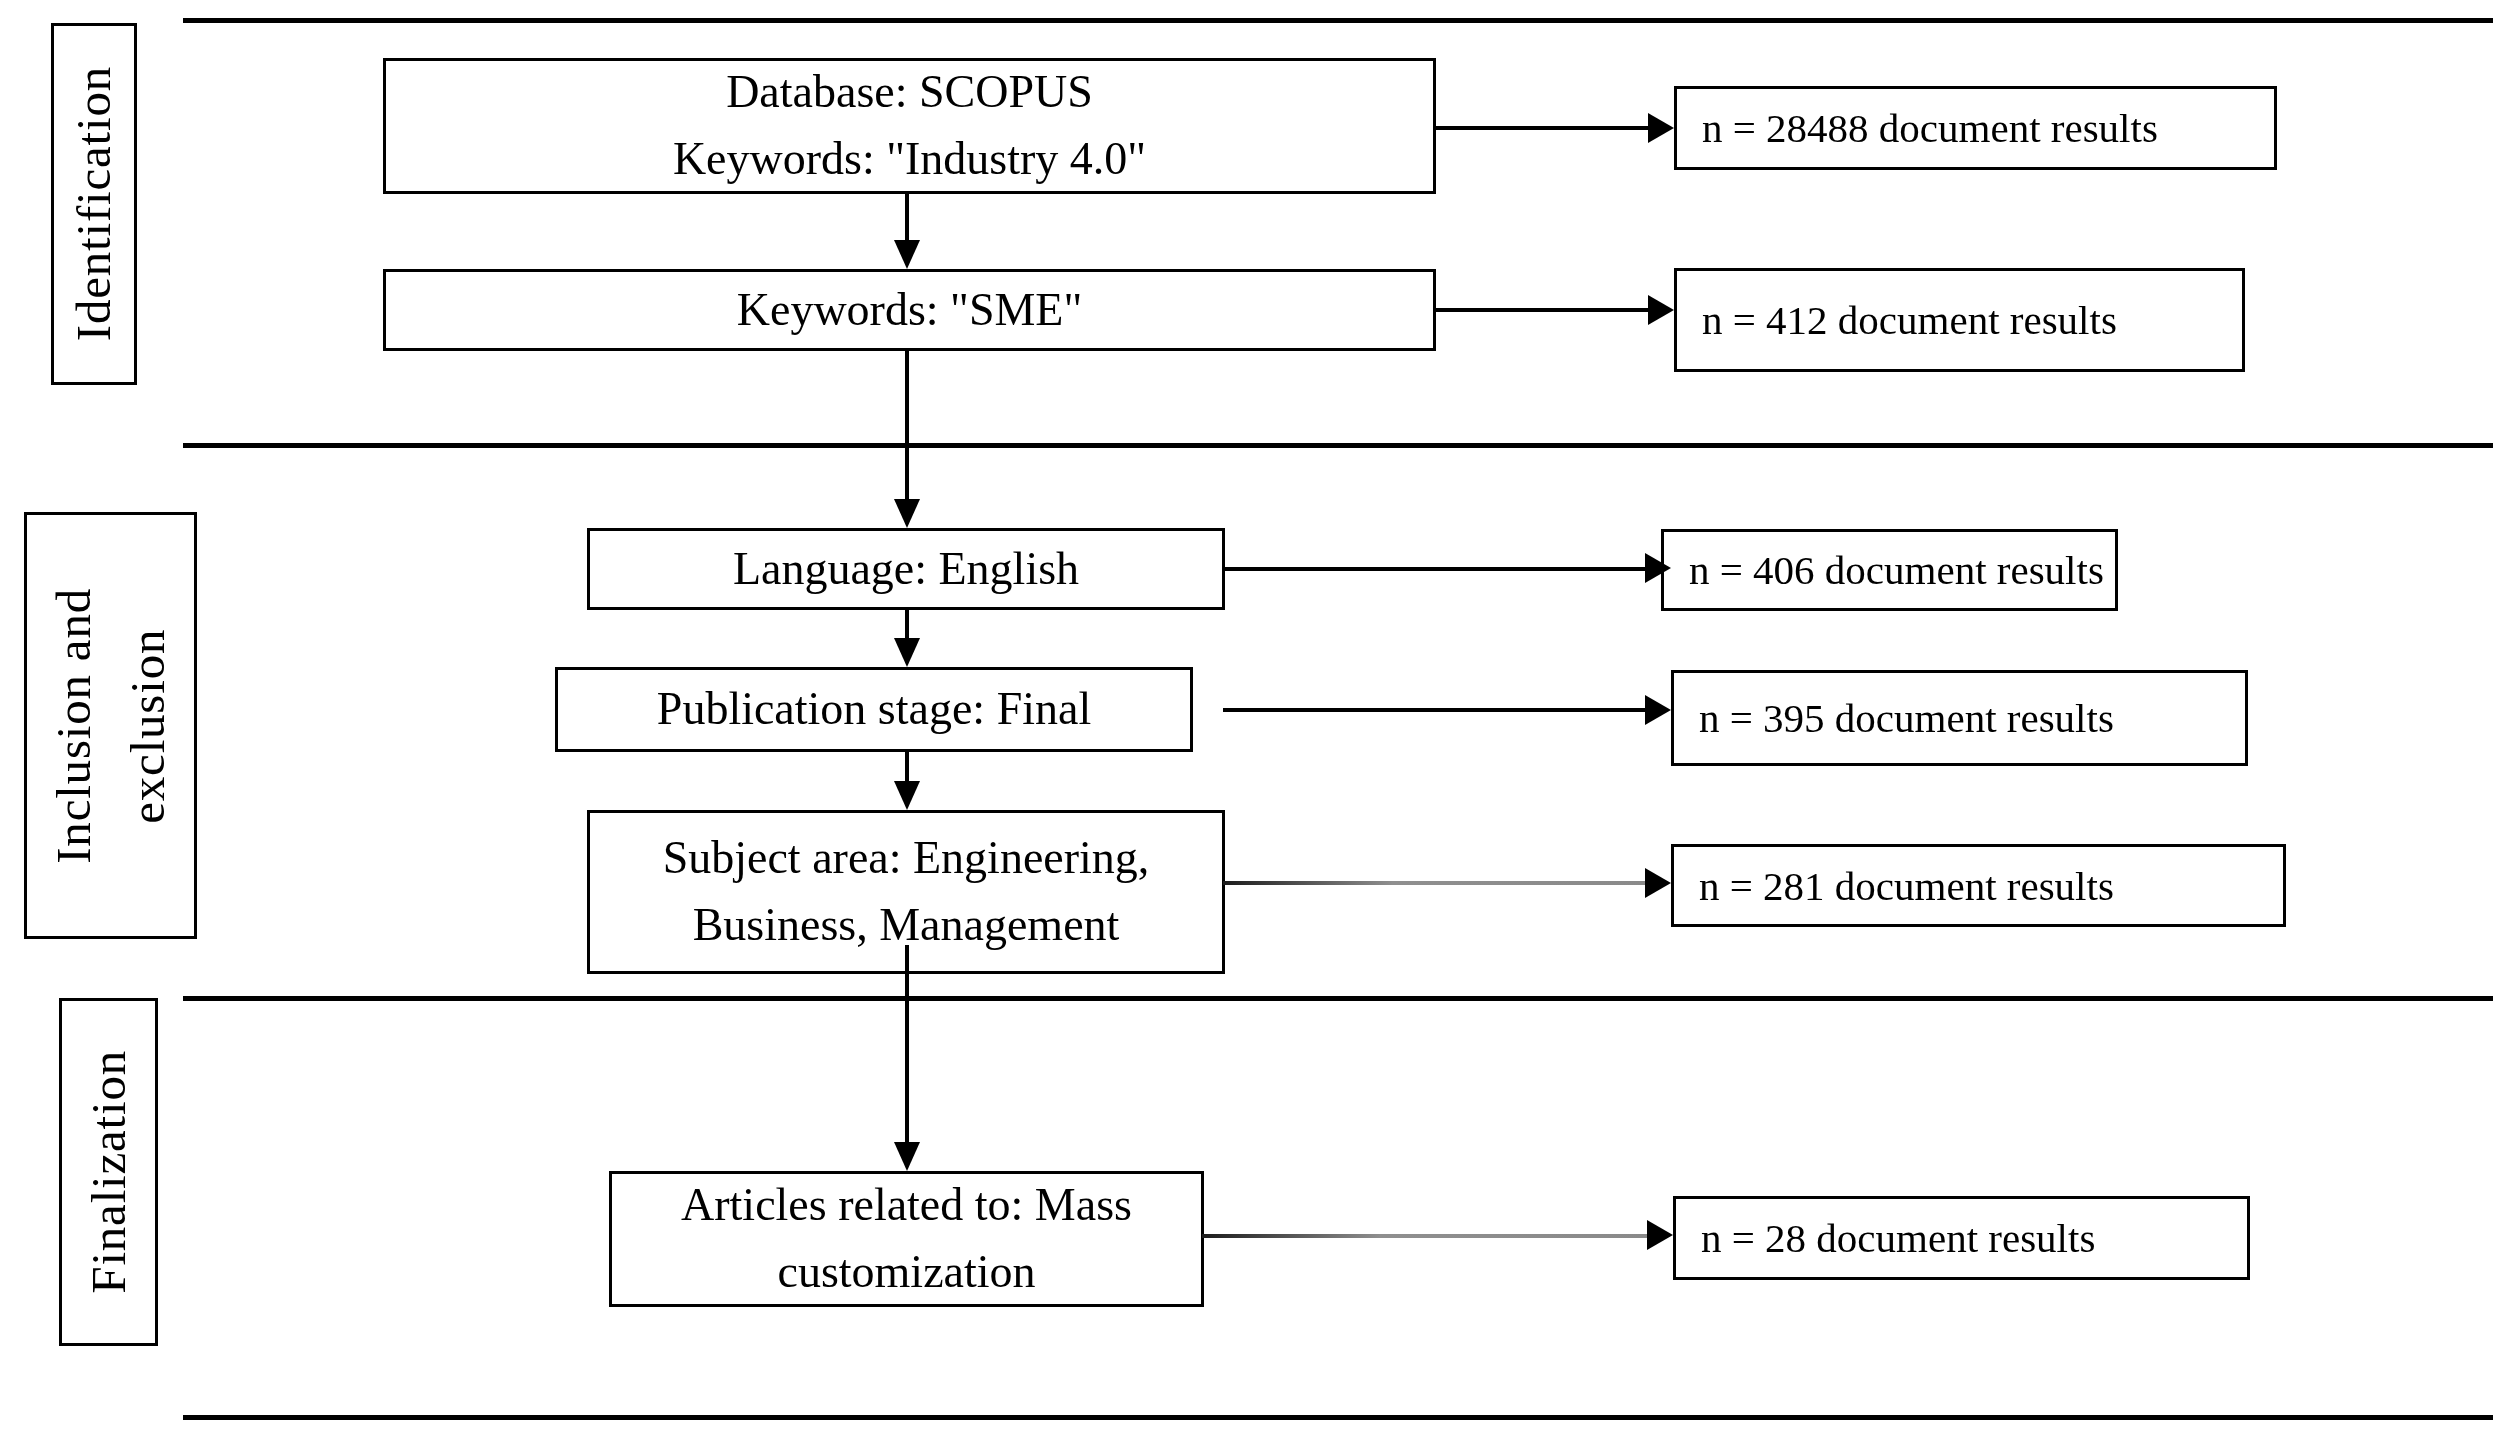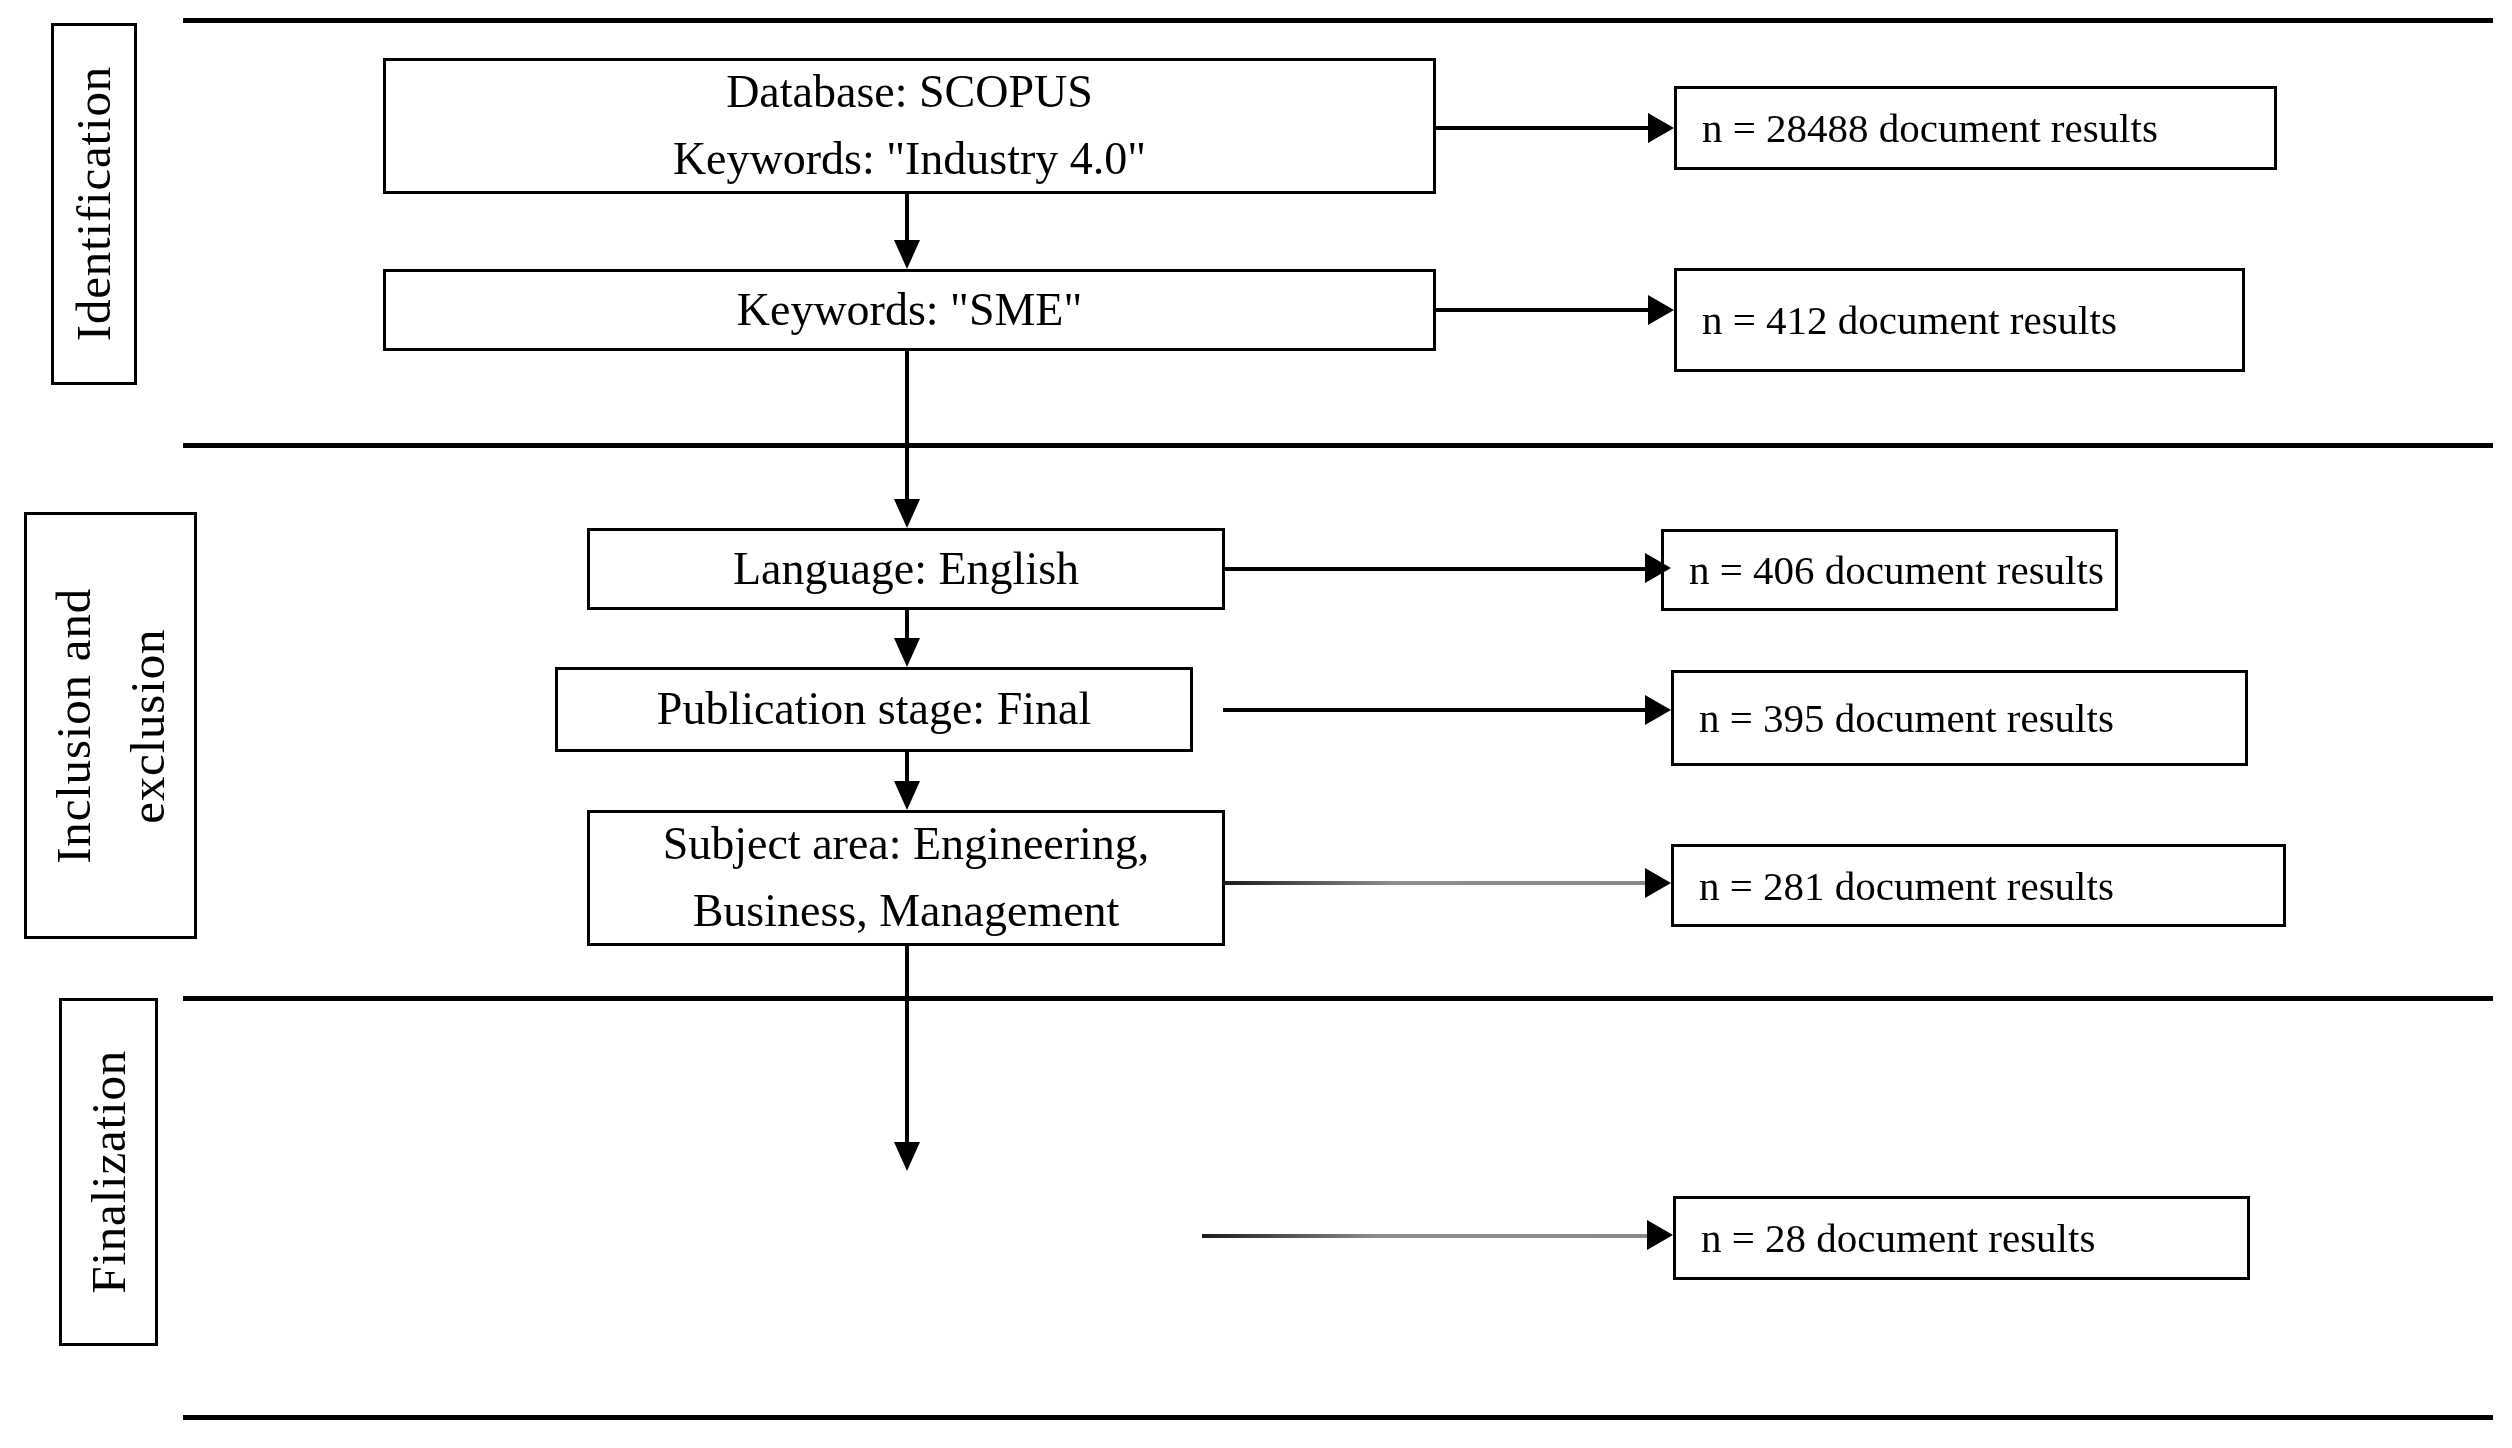--- a/index.html
+++ b/index.html
@@ -34,21 +34,21 @@
   .flow-box{
     position:absolute;border:3.8px solid #000;background:#fff;
     display:flex;align-items:center;justify-content:center;
     text-align:center;font-size:46px;line-height:1.45;
     white-space:pre-line;box-sizing:border-box;
   }
   .box-1{left:383px;top:58px;width:1053px;height:136px;}
   .box-2{left:383px;top:269px;width:1053px;height:82px;}
   .box-3{left:587px;top:528px;width:638px;height:82px;}
   .box-4{left:555px;top:667px;width:638px;height:85px;}
-  .box-5{left:587px;top:810px;width:638px;height:136px;}
+  .box-5{left:587px;top:810px;width:638px;height:164px;}
   .box-6{left:609px;top:1171px;width:595px;height:136px;}
 
   
   .result-box{
     position:absolute;border:3.8px solid #000;background:#fff;
     display:flex;align-items:center;font-size:41px;
     padding-left:25px;box-sizing:border-box;white-space:nowrap;
   }
   .res-1{left:1674px;top:86px;width:603px;height:84px;}
   .res-2{left:1674px;top:268px;width:571px;height:104px;}
@@ -116,20 +116,24 @@
   <div class="flow-box box-3">
     <span>Language: English</span>
   </div>
   <div class="flow-box box-4">
     <span>Publication stage: Final</span>
   </div>
   <div class="flow-box box-5">
     <span>Subject area: Engineering,
 Business, Management</span>
   </div>
+  <div class="flow-box box-6">
+    <span>Articles related to: Mass
+customization</span>
+  </div>
 
   <div class="result-box res-1">
     <span>n = 28488 document results</span>
   </div>
   <div class="result-box res-2">
     <span>n = 412 document results</span>
   </div>
   <div class="result-box res-3">
     <span>n = 406 document results</span>
   </div>

